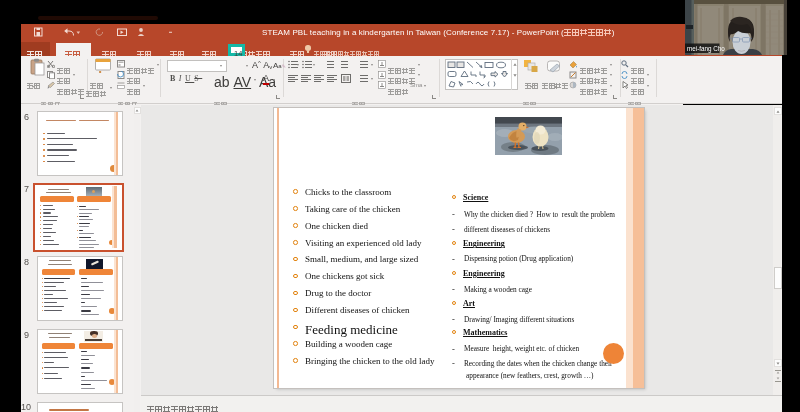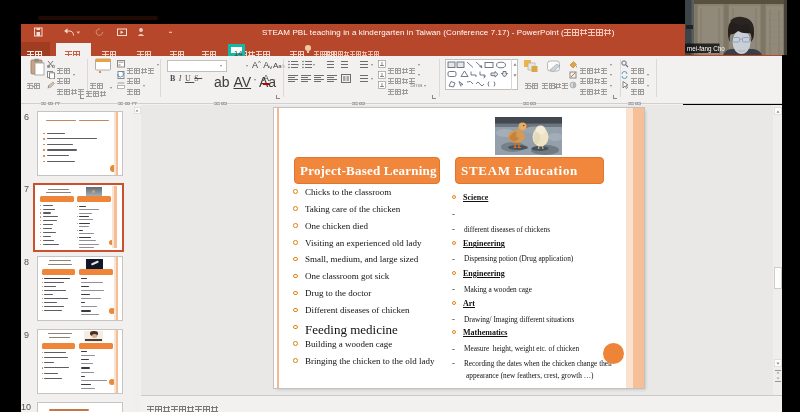--- a/index.html
+++ b/index.html
@@ -535,47 +535,46 @@
 <path d="M20.5 25.5 l-.5 5 M23.5 25.5 l.5 5" stroke="#d2722a" stroke-width="1.4"></path>
 <path d="M18.5 30.5 l3 0 M22.5 30.5 l3.5 0" stroke="#d2722a" stroke-width="1.2"></path>
 </g>
 <g>
 <ellipse cx="45.5" cy="20" rx="8" ry="9.5" fill="#eee3c4"></ellipse>
 <ellipse cx="45.5" cy="13" rx="5" ry="4.5" fill="#f4ecd6"></ellipse>
 <ellipse cx="42" cy="21" rx="3" ry="6" fill="#e0d5b8" opacity=".7"></ellipse>
 <path d="M44 29 l-.5 3 M47.5 29 l.5 3" stroke="#c9b98f" stroke-width="1.2"></path>
 </g>
 </svg>
-<div class="a sf" style="left:20px;top:48.5px;width:146px;height:27px;background:#f0873c;border:1px solid #e2752c;border-radius:4px;color:#fff;font-weight:bold;font-size:13px;line-height:25px;padding-left:5px;letter-spacing:.2px">Project-Based Learning</div>
-<div class="a sf" style="left:181px;top:48.5px;width:149px;height:27px;background:#f0873c;border:1px solid #e2752c;border-radius:4px;color:#fff;font-weight:bold;font-size:13px;line-height:25px;padding-left:5px;letter-spacing:.7px">STEAM Education</div>
 <div class="a" style="left:19px;top:81.3px;width:4.5px;height:4.5px;border:1.2px solid #e2830f;border-radius:50%"></div>
 <div class="a sf" style="left:31px;top:78.8px;font-size:9px;color:#111;white-space:nowrap">Chicks to the classroom</div>
 <div class="a" style="left:19px;top:98.19999999999999px;width:4.5px;height:4.5px;border:1.2px solid #e2830f;border-radius:50%"></div>
 <div class="a sf" style="left:31px;top:95.69999999999999px;font-size:9px;color:#111;white-space:nowrap">Taking care of the chicken</div>
 <div class="a" style="left:19px;top:115.1px;width:4.5px;height:4.5px;border:1.2px solid #e2830f;border-radius:50%"></div>
 <div class="a sf" style="left:31px;top:112.6px;font-size:9px;color:#111;white-space:nowrap">One chicken died</div>
 <div class="a" style="left:19px;top:132.0px;width:4.5px;height:4.5px;border:1.2px solid #e2830f;border-radius:50%"></div>
 <div class="a sf" style="left:31px;top:129.5px;font-size:9px;color:#111;white-space:nowrap">Visiting an experienced old lady</div>
 <div class="a" style="left:19px;top:148.89999999999998px;width:4.5px;height:4.5px;border:1.2px solid #e2830f;border-radius:50%"></div>
 <div class="a sf" style="left:31px;top:146.39999999999998px;font-size:9px;color:#111;white-space:nowrap">Small, medium, and large sized</div>
 <div class="a" style="left:19px;top:165.8px;width:4.5px;height:4.5px;border:1.2px solid #e2830f;border-radius:50%"></div>
-<div class="a sf" style="left:31px;top:163.3px;font-size:9px;color:#111;white-space:nowrap">One classroom got sick</div>
+<div class="a sf" style="left:31px;top:163.3px;font-size:9px;color:#111;white-space:nowrap">One chickens got sick</div>
 <div class="a" style="left:19px;top:182.7px;width:4.5px;height:4.5px;border:1.2px solid #e2830f;border-radius:50%"></div>
 <div class="a sf" style="left:31px;top:180.2px;font-size:9px;color:#111;white-space:nowrap">Drug to the doctor</div>
 <div class="a" style="left:19px;top:199.59999999999997px;width:4.5px;height:4.5px;border:1.2px solid #e2830f;border-radius:50%"></div>
 <div class="a sf" style="left:31px;top:197.09999999999997px;font-size:9px;color:#111;white-space:nowrap">Different diseases of chicken</div>
 <div class="a" style="left:19px;top:216.5px;width:4.5px;height:4.5px;border:1.2px solid #e2830f;border-radius:50%"></div>
 <div class="a sf" style="left:31px;top:214.0px;font-size:13px;color:#111;white-space:nowrap">Feeding medicine</div>
 <div class="a" style="left:19px;top:233.39999999999998px;width:4.5px;height:4.5px;border:1.2px solid #e2830f;border-radius:50%"></div>
 <div class="a sf" style="left:31px;top:230.89999999999998px;font-size:9px;color:#111;white-space:nowrap">Building a wooden cage</div>
 <div class="a" style="left:19px;top:250.3px;width:4.5px;height:4.5px;border:1.2px solid #e2830f;border-radius:50%"></div>
 <div class="a sf" style="left:31px;top:247.8px;font-size:9px;color:#111;white-space:nowrap">Bringing the chicken to the old lady</div>
 <div class="a" style="left:178px;top:86.6px;width:4px;height:4px;border:1.1px solid #e2830f;border-radius:50%"></div>
 <div class="a sf" style="left:189px;top:84.6px;font-size:8px;font-weight:bold;text-decoration:underline;color:#111;white-space:nowrap">Science</div>
 <div class="a sf" style="left:178px;top:101.4px;font-size:8.5px;color:#111">-</div>
+<div class="a sf" style="left:190px;top:101.9px;font-size:7.3px;color:#111;white-space:nowrap">Why the chicken died ?&nbsp; How to&nbsp; result the problem</div>
 <div class="a sf" style="left:178px;top:116.4px;font-size:8.5px;color:#111">-</div>
 <div class="a sf" style="left:190px;top:116.9px;font-size:7.3px;color:#111;white-space:nowrap">different diseases of chickens</div>
 <div class="a" style="left:178px;top:133.2px;width:4px;height:4px;border:1.1px solid #e2830f;border-radius:50%"></div>
 <div class="a sf" style="left:189px;top:131.2px;font-size:8px;font-weight:bold;text-decoration:underline;color:#111;white-space:nowrap">Engineering</div>
 <div class="a sf" style="left:178px;top:145.7px;font-size:8.5px;color:#111">-</div>
 <div class="a sf" style="left:190px;top:146.2px;font-size:7.3px;color:#111;white-space:nowrap">Dispensing potion (Drug application)</div>
 <div class="a" style="left:178px;top:162.7px;width:4px;height:4px;border:1.1px solid #e2830f;border-radius:50%"></div>
 <div class="a sf" style="left:189px;top:160.7px;font-size:8px;font-weight:bold;text-decoration:underline;color:#111;white-space:nowrap">Engineering</div>
 <div class="a sf" style="left:178px;top:176.3px;font-size:8.5px;color:#111">-</div>
 <div class="a sf" style="left:190px;top:176.8px;font-size:7.3px;color:#111;white-space:nowrap">Making a wooden cage</div>

